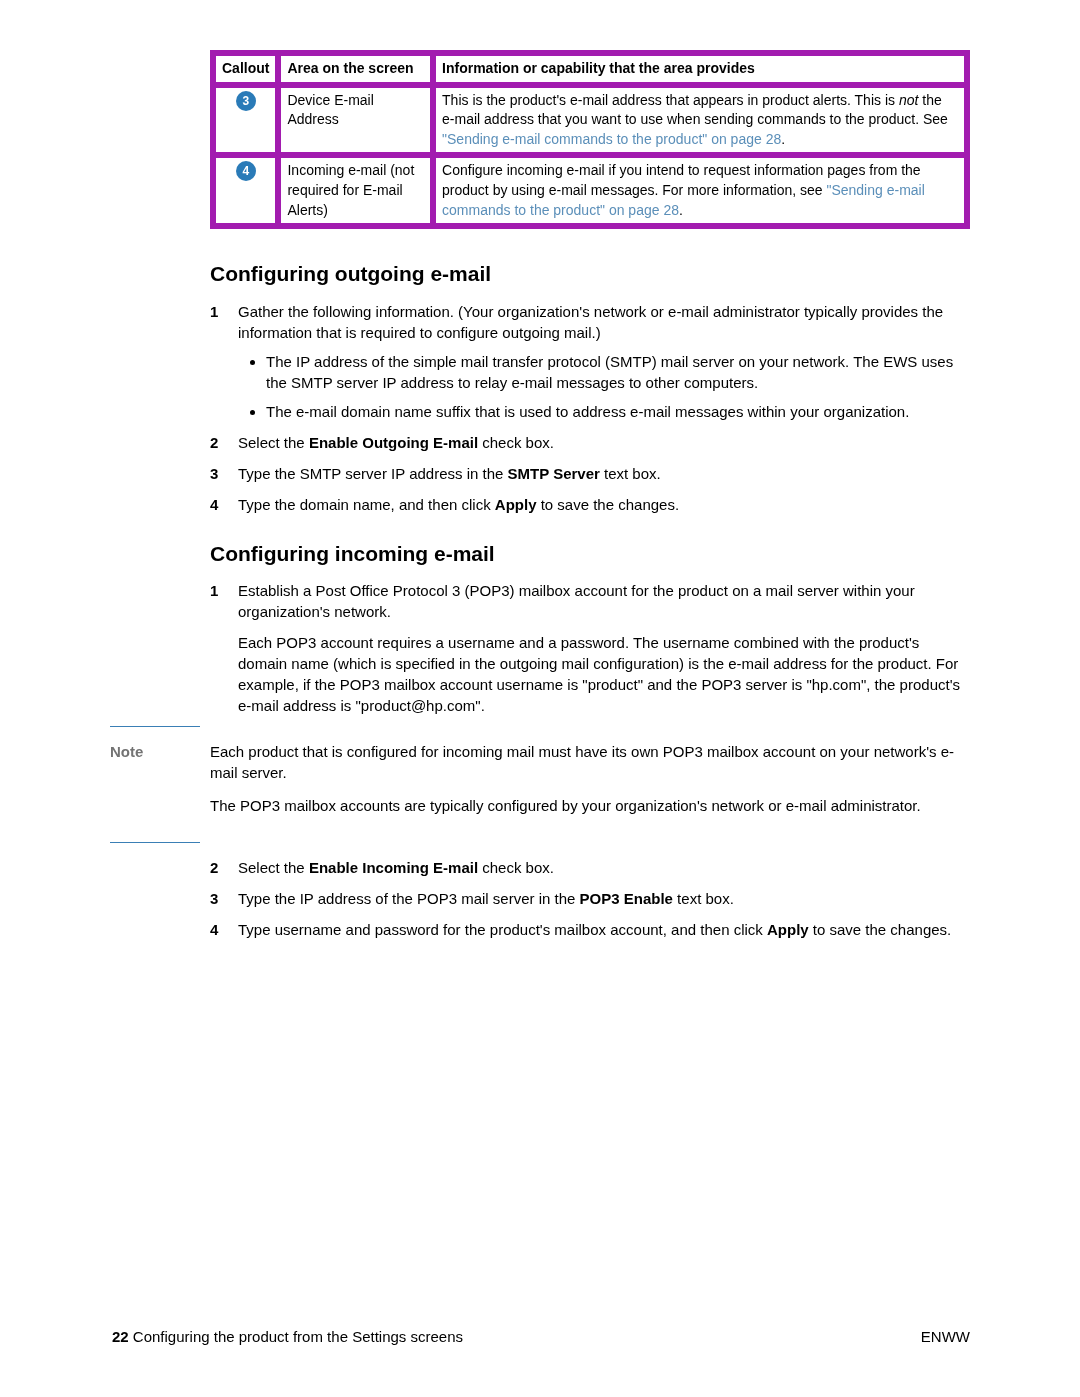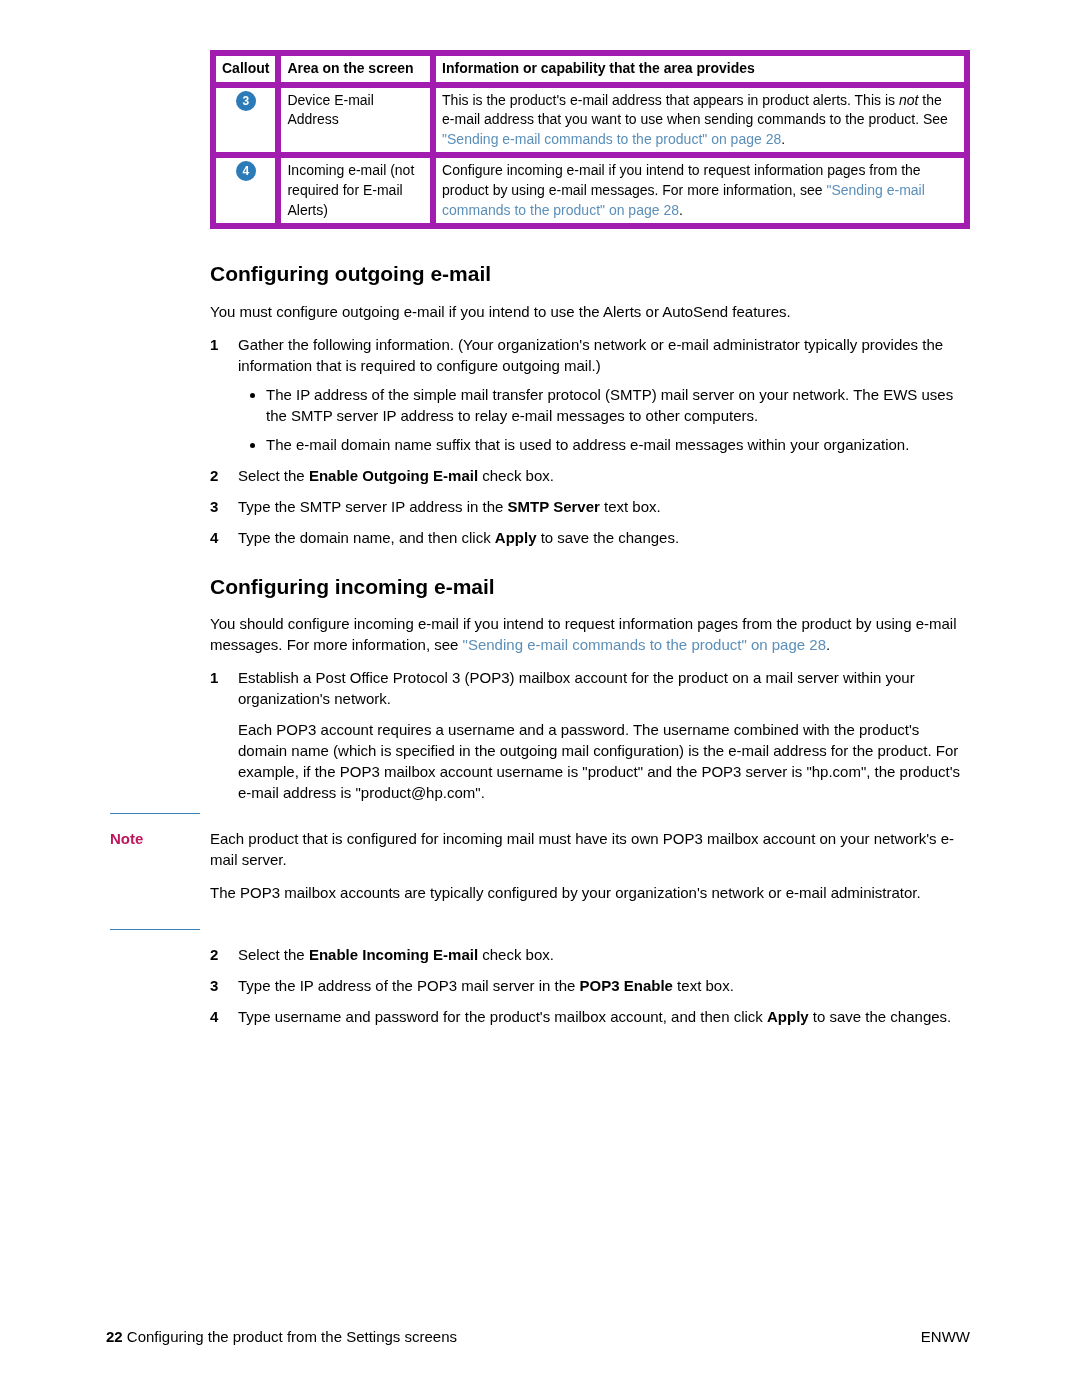--- a/index.html
+++ b/index.html
@@ -12,25 +12,25 @@
     .link { color: #5b8fb9; }
     h2 { font-size: 21px; font-weight: bold; margin: 24px 0 12px 0; }
     p { margin-bottom: 12px; }
     ol { list-style: none; padding-left: 0; }
     ol > li { position: relative; padding-left: 28px; margin-bottom: 10px; }
     ol > li .num { position: absolute; left: 0; font-weight: bold; }
     ul.bullets { list-style: disc; margin: 8px 0 8px 28px; }
     ul.bullets li { margin-bottom: 8px; margin-top: 6px; }
     .indent-para { margin-left: 28px; margin-top: 10px; margin-bottom: 10px; }
     .note-row { display: flex; margin: 14px 0 14px -100px; }
-    .note-label { width: 100px; flex-shrink: 0; color: #be185d; font-weight: bold; font-size: 15px; }
+    .note-label { width: 100px; flex-shrink: 0; color: #737373; font-weight: bold; font-size: 15px; }
     .note-body { flex: 1; }
     .note-rule { border-top: 1px solid #3a7fb5; width: 90px; margin-left: -100px; margin-bottom: 8px; }
     .note-rule-bottom { border-top: 1px solid #3a7fb5; width: 90px; margin-left: -100px; margin-top: 8px; margin-bottom: 14px; }
-    .footer { position: absolute; bottom: 50px; left: 106px; right: 110px; display: flex; justify-content: space-between; font-size: 15px; }
+    .footer { position: absolute; bottom: 50px; left: 112px; right: 110px; display: flex; justify-content: space-between; font-size: 15px; }
     .footer .pnum { font-weight: bold; }
     .bold { font-weight: bold; }
     .italic { font-style: italic; }
   </style>
 </head>
 <body>
 
 <div class="content">
 
   <table class="callout-table">
@@ -49,35 +49,33 @@
       </tr>
       <tr>
         <td style="text-align:center"><span class="callout-badge">4</span></td>
         <td>Incoming e-mail (not required for E-mail Alerts)</td>
         <td><span>Configure incoming e-mail if you intend to request information pages from the product by using e-mail messages. For more information, see </span><span class="link">"Sending e-mail commands to the product" on page 28</span><span>.</span></td>
       </tr>
     </tbody>
   </table>
 
   <h2>Configuring outgoing e-mail</h2>
-  <p>You must configure outgoing e-mail if you intend to use the Alerts or AutoSend features.</p>
   <ol>
     <li><span class="num">1</span><span>Gather the following information. (Your organization's network or e-mail administrator typically provides the information that is required to configure outgoing mail.)</span>
       <ul class="bullets">
         <li>The IP address of the simple mail transfer protocol (SMTP) mail server on your network. The EWS uses the SMTP server IP address to relay e-mail messages to other computers.</li>
         <li>The e-mail domain name suffix that is used to address e-mail messages within your organization.</li>
       </ul>
     </li>
     <li><span class="num">2</span><span>Select the </span><span class="bold">Enable Outgoing E-mail</span><span> check box.</span></li>
     <li><span class="num">3</span><span>Type the SMTP server IP address in the </span><span class="bold">SMTP Server</span><span> text box.</span></li>
     <li><span class="num">4</span><span>Type the domain name, and then click </span><span class="bold">Apply</span><span> to save the changes.</span></li>
   </ol>
 
   <h2>Configuring incoming e-mail</h2>
-  <p><span>You should configure incoming e-mail if you intend to request information pages from the product by using e-mail messages. For more information, see </span><span class="link">"Sending e-mail commands to the product" on page 28</span><span>.</span></p>
   <ol>
     <li><span class="num">1</span><span>Establish a Post Office Protocol 3 (POP3) mailbox account for the product on a mail server within your organization's network.</span>
       <p class="indent-para" style="margin-left:0;">Each POP3 account requires a username and a password. The username combined with the product's domain name (which is specified in the outgoing mail configuration) is the e-mail address for the product. For example, if the POP3 mailbox account username is "product" and the POP3 server is "hp.com", the product's e-mail address is "product@hp.com".</p>
     </li>
   </ol>
 
   <div class="note-rule"></div>
   <div class="note-row">
     <div class="note-label">Note</div>
     <div class="note-body">

